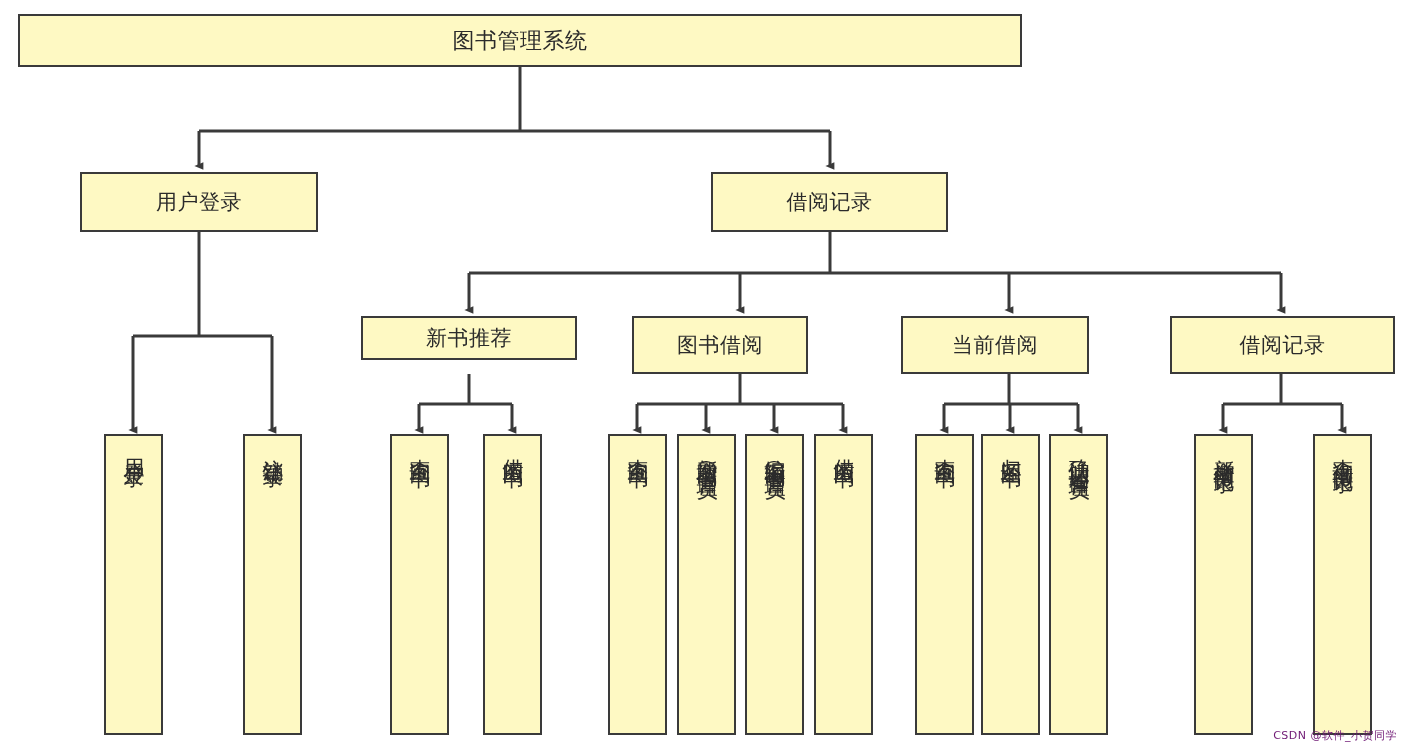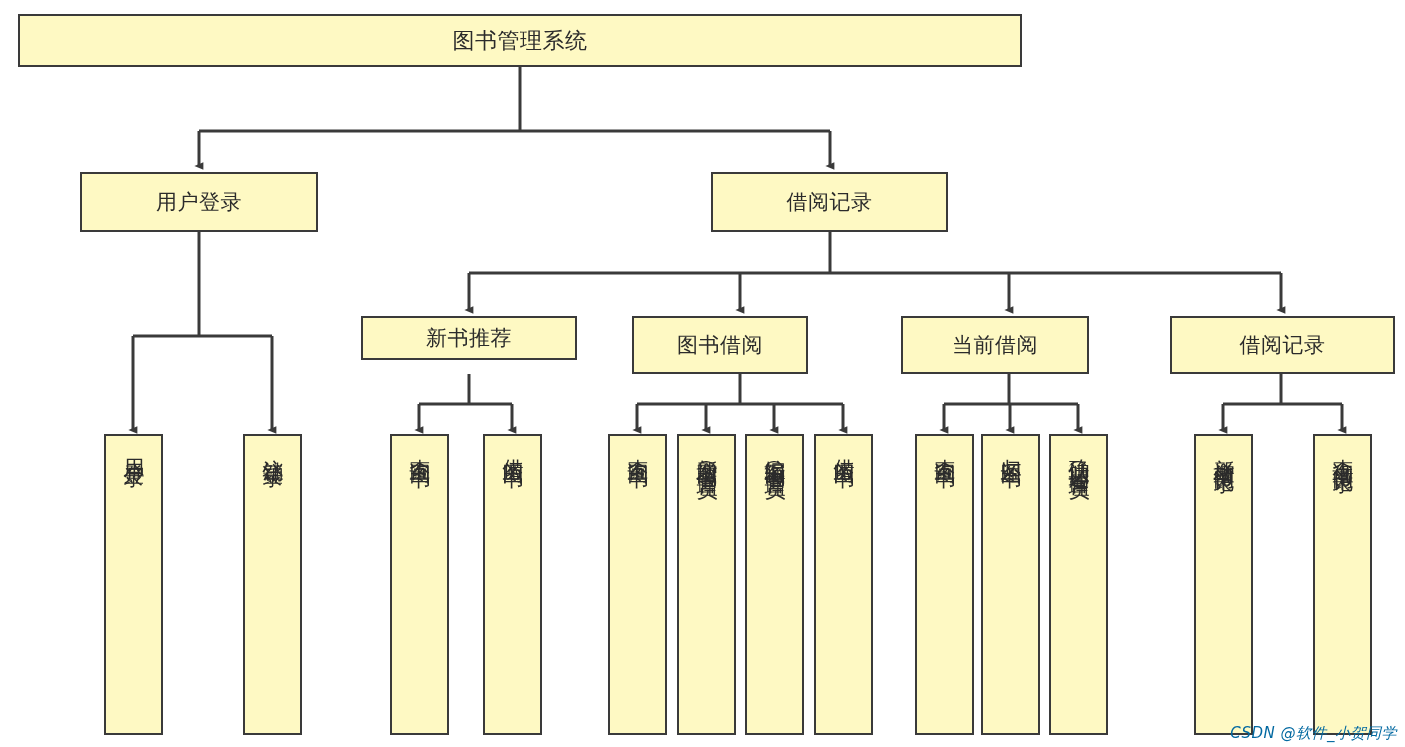--- a/index.html
+++ b/index.html
@@ -61,27 +61,26 @@
     text-orientation: upright;
     font-size: 21px;
     line-height: 1.0;
     letter-spacing: 3px;
     white-space: nowrap;
   }
   #watermark {
     position: absolute;
     right: 8px;
     bottom: 4px;
-    font-size: 15px;
-    color: #0369a1;
+    font-size: 11px;
+    color: #701a75;
     letter-spacing: 0.5px;
     z-index: 6;
     white-space: nowrap;
     pointer-events: none;
-    font-style: italic;
   }
 </style>
 </head>
 <body>
 
 <div id="diagram-root">
 
   <svg id="diagram-svg" viewBox="0 0 1405 747">
     <defs>
       <marker id="arrowhead" markerWidth="10" markerHeight="10" refX="4.2" refY="5" orient="auto" markerUnits="userSpaceOnUse">

